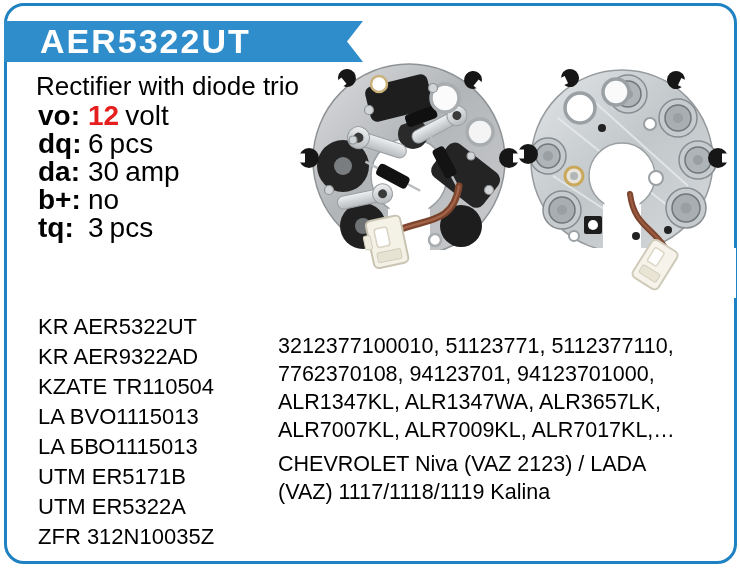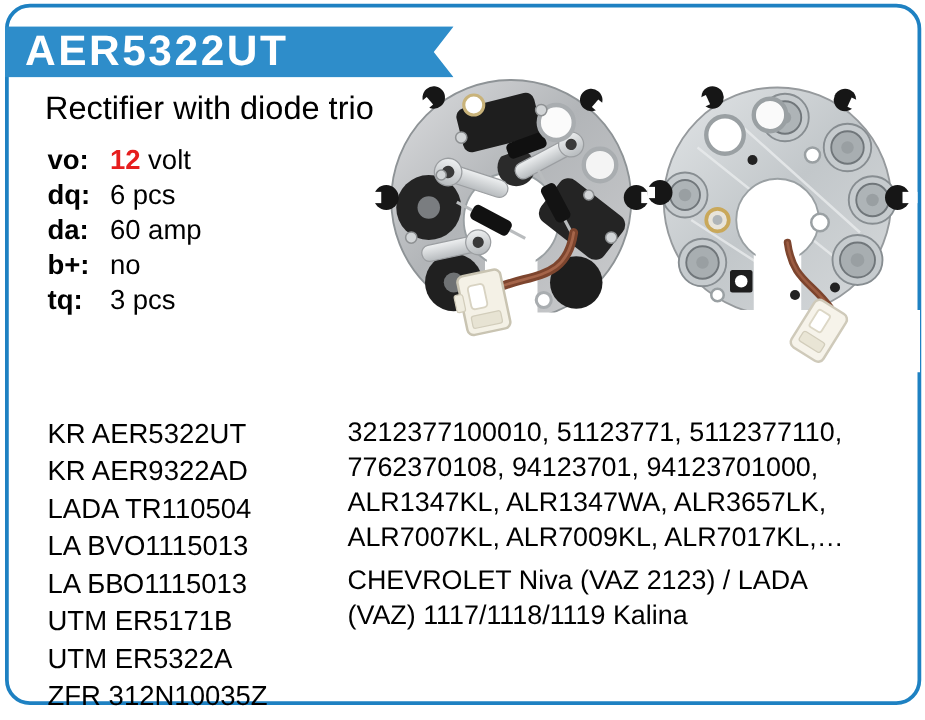--- a/index.html
+++ b/index.html
@@ -12,30 +12,30 @@
     border:3px solid #1e81c2; border-radius:20px; background:#fff;
   }
   .banner {
     position:absolute; left:4px; top:21px; width:359px; height:41px;
     background:#2e8dca;
     clip-path:polygon(0 0,100% 0,calc(100% - 16px) 50%,100% 100%,0 100%);
     display:flex; align-items:center; z-index:3;
   }
   .banner .title {
     color:#fff; font-size:34px; font-weight:bold; letter-spacing:2px;
-    padding-left:16px; line-height:41px; white-space:nowrap;
+    padding-left:36px; line-height:41px; white-space:nowrap;
   }
   .subtitle { position:absolute; left:36px; top:71px; font-size:26px; }
-  .specs { position:absolute; left:38px; top:114px; font-size:22px; }
+  .specs { position:absolute; left:38px; top:102px; font-size:28px; }
   .spec-row { height:28px; line-height:28px; white-space:nowrap; }
   .spec-row.gap { }
   .spec-label { display:inline-block; width:50px; font-weight:bold; }
   .spec-num.red { color:#e61e1e; font-weight:bold; }
   .spec-unit { margin-left:6px; }
-  .cross-list { position:absolute; left:38px; top:332px; font-size:22px; line-height:30px; white-space:nowrap; }
+  .cross-list { position:absolute; left:38px; top:312px; font-size:22px; line-height:30px; white-space:nowrap; }
   .oem { position:absolute; left:278px; top:316px; width:460px; font-size:21.5px; line-height:28px; white-space:pre-line;margin-top:16px; }
   .apps { position:absolute; left:278px; top:450px; width:460px; font-size:21.5px; line-height:28px; white-space:pre-line; }
   .photo { position:absolute; z-index:2; }
   .photo-front { left:293px; top:58px; width:232px; height:252px; }
   .photo-back  { left:518px; top:66px; width:218px; height:232px; }
 </style>
 </head>
 <body>
 
 <div class="card"></div>
@@ -47,34 +47,34 @@
 <div class="subtitle">Rectifier with diode trio</div>
 
 <div class="specs">
   <div class="spec-row">
     <span class="spec-label">vo:</span><span class="spec-num red">12</span><span class="spec-unit">volt</span>
   </div>
   <div class="spec-row">
     <span class="spec-label">dq:</span><span class="spec-num">6</span><span class="spec-unit">pcs</span>
   </div>
   <div class="spec-row">
-    <span class="spec-label">da:</span><span class="spec-num">60</span><span class="spec-unit">amp</span>
+    <span class="spec-label">da:</span><span class="spec-num">30</span><span class="spec-unit">amp</span>
   </div>
   <div class="spec-row">
     <span class="spec-label">b+:</span><span class="spec-num">no</span><span class="spec-unit"></span>
   </div>
   <div class="spec-row gap">
     <span class="spec-label">tq:</span><span class="spec-num">3</span><span class="spec-unit">pcs</span>
   </div>
 </div>
 
 <div class="cross-list">
   <div>KR AER5322UT</div>
   <div>KR AER9322AD</div>
-  <div>LADA TR110504</div>
+  <div>KZATE TR110504</div>
   <div>LA BVO1115013</div>
   <div>LA БВО1115013</div>
   <div>UTM ER5171B</div>
   <div>UTM ER5322A</div>
   <div>ZFR 312N10035Z</div>
 </div>
 
 <div class="oem">3212377100010, 51123771, 5112377110,
 7762370108, 94123701, 94123701000,
 ALR1347KL, ALR1347WA, ALR3657LK,

